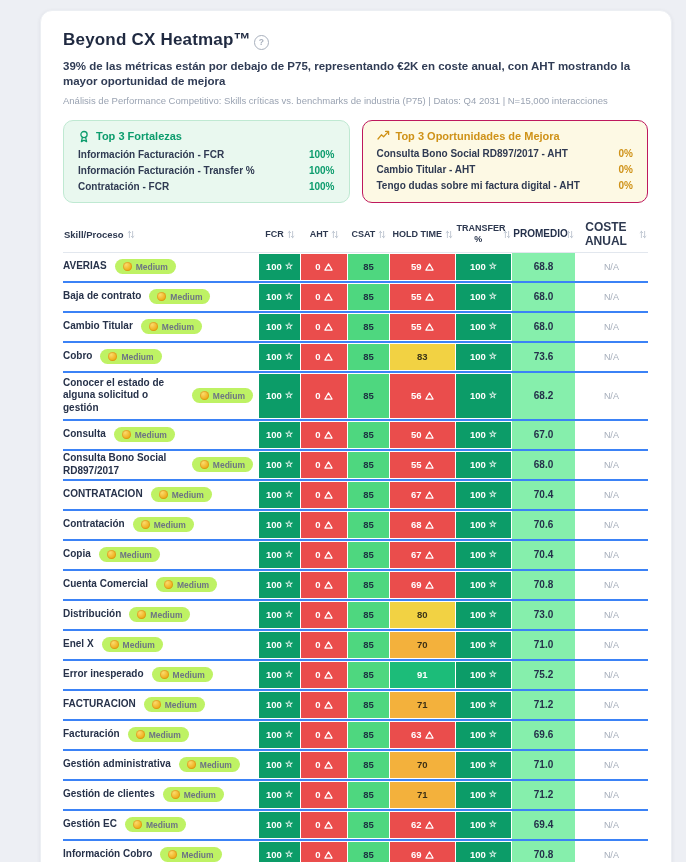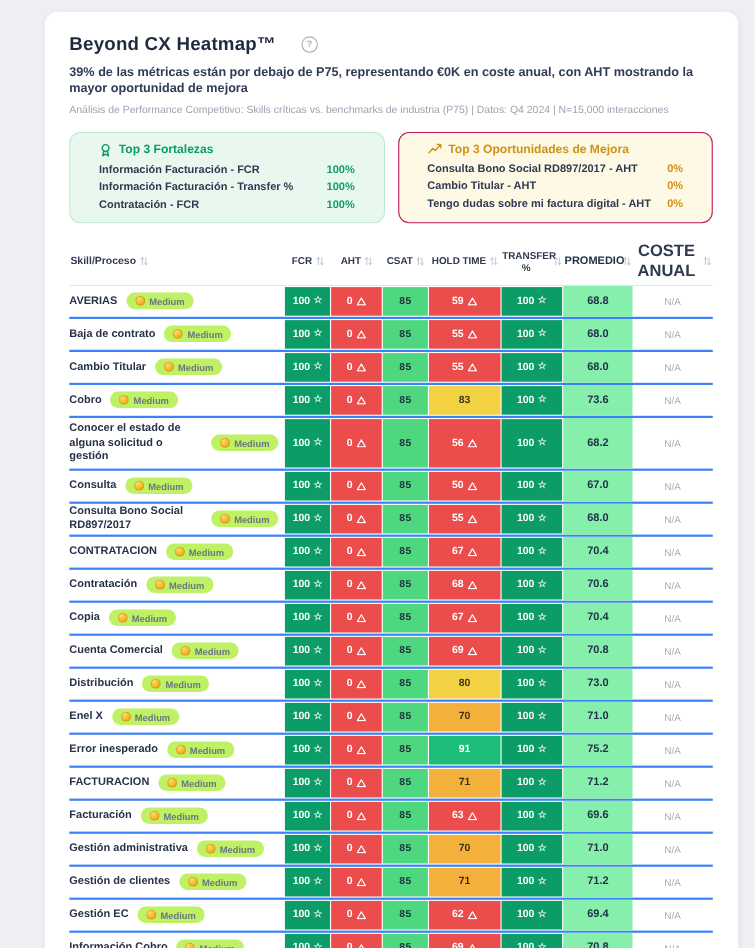--- a/index.html
+++ b/index.html
@@ -10,30 +10,30 @@
     -webkit-font-smoothing:antialiased;
   }
   .card {
     box-sizing:border-box; width:632px; height:1200px;
     margin:10px 14px 0 40px;
     background:#ffffff; border:1px solid #eceff3; border-radius:12px;
     box-shadow:0 1px 4px rgba(20,30,55,.07);
     padding:19px 23px 30px 22px;
   }
   
-  .title-row { display:flex; align-items:center; gap:23px; }
+  .title-row { display:flex; align-items:flex-end; gap:3px; }
   .page-title { margin:0; font-size:17px; font-weight:bold; color:#1f2940; letter-spacing:.2px; }
   .help { width:13px; height:13px; border:1.4px solid #a8b0bd; border-radius:50%;
     color:#a8b0bd; font-size:8.5px; font-weight:bold; display:flex;
     align-items:center; justify-content:center; line-height:1; }
   .subtitle { margin-top:9px; font-size:11.5px; font-weight:bold; color:#303c55; line-height:1.3; }
   .meta { margin-top:6px; font-size:9.5px; color:#9aa3b2; }
   
   .cards { display:flex; gap:12px; margin-top:14px; }
-  .scard { flex:1; border-radius:10px; padding:9px 26px 7px; box-sizing:border-box; }
+  .scard { flex:1; border-radius:10px; padding:9px 14px 7px; box-sizing:border-box; }
   .scard.green { background:#e9f8ef; border:1px solid #bfe9d2; }
   .scard.amber { background:#fdf9e4; border:1px solid #be185d; }
   .scard-head { display:flex; align-items:center; gap:6px; font-size:11px; font-weight:bold; margin-bottom:4px; }
   .scard.green .scard-head { color:#0c9c6d; }
   .scard.amber .scard-head { color:#cf9218; }
   .sitem { display:flex; justify-content:space-between; align-items:center; font-size:10px; padding:2.5px 0; }
   .sitem .lbl { color:#2f3a52; font-weight:bold; }
   .scard.green .sitem .valp { color:#0c9c6d; font-weight:bold; }
   .scard.amber .sitem .valp { color:#cf9218; font-weight:bold; }
   
@@ -54,41 +54,41 @@
   .medal { width:9px; height:9px; border-radius:50%; flex:none;
     background:radial-gradient(circle at 35% 30%, #fbdb6b, #eda811 75%);
     box-shadow:inset 0 0 0 1px rgba(190,120,10,.35); }
   .m { padding:1px 1px 1px 0; }
   .c-fcr{width:7.2%} .c-aht{width:8%} .c-csat{width:7.2%} .c-hold{width:11.2%}
   .c-transfer{width:9.7%} .c-prom{width:10.7%} .c-coste{width:12.5%}
   .chip { height:100%; display:flex; align-items:center; justify-content:center; gap:3px;
     font-size:9.5px; font-weight:bold; }
   .chip.green      { background:#0c9c68; color:#ffffff; }
   .chip.red        { background:#ea4d4c; color:#ffffff; }
-  .chip.lightgreen { background:#4ed77f; color:#1c3040;font-family:Liberation Mono, monospace; }
+  .chip.lightgreen { background:#4ed77f; color:#1c3040; }
   .chip.yellow     { background:#f2d243; color:#3c3517; }
   .chip.orange     { background:#f3b13c; color:#3c2f14; }
   .chip.teal       { background:#1cbc79; color:#ffffff; }
   .icon.star { font-size:9px; line-height:1; opacity:.92; transform:translateY(-.5px); }
   .icon.warn { display:flex; }
   .c-prom { background:#86efac; display:flex; align-items:center; justify-content:center;
     font-size:10px; font-weight:bold; color:#24304a; }
   .c-coste { display:flex; align-items:center; justify-content:center; font-size:9px; color:#a6aebb; }
 </style>
 </head>
 <body>
 
 <div class="card">
 
   <div class="title-row">
     <h1 class="page-title">Beyond CX Heatmap™</h1>
     <span class="help">?</span>
   </div>
-  <div class="subtitle">39% de las métricas están por debajo de P75, representando €0K en coste anual, con AHT mostrando la mayor oportunidad de mejora</div>
-  <div class="meta">Análisis de Performance Competitivo: Skills críticas vs. benchmarks de industria (P75) | Datos: Q4 2024 | N=15,000 interacciones</div>
+  <div class="subtitle">39% de las métricas están por debajo de P75, representando €2K en coste anual, con AHT mostrando la mayor oportunidad de mejora</div>
+  <div class="meta">Análisis de Performance Competitivo: Skills críticas vs. benchmarks de industria (P75) | Datos: Q4 2031 | N=15,000 interacciones</div>
 
   <div class="cards">
     <div class="scard green">
       <div class="scard-head">
         <span style="display:flex;">
           <svg width="12" height="13" viewBox="0 0 12 13" fill="none" stroke="#0c9c6d" stroke-width="1.3" stroke-linecap="round" stroke-linejoin="round">
             <circle cx="6" cy="4.6" r="3.1"></circle>
               <path d="M4.4 7.3 L3.4 11.6 L6 10.2 L8.6 11.6 L7.6 7.3"></path>
           </svg>
         </span>
@@ -191,21 +191,21 @@
       </div>
       <div class="hcell cell c-prom" style="background:transparent;">
         <span class="hlabel">PROMEDIO</span>
         <span class="sort">
             <svg width="8" height="9" viewBox="0 0 9 10" fill="none" stroke="#bcc4d0" stroke-width="1" stroke-linecap="round" stroke-linejoin="round">
               <path d="M2.7 8.5 V1.5 M2.7 1.5 L1.2 3 M2.7 1.5 L4.2 3"></path>
               <path d="M6.3 1.5 V8.5 M6.3 8.5 L4.8 7 M6.3 8.5 L7.8 7"></path>
             </svg>
           </span>
       </div>
-      <div class="hcell cell c-coste" style="color:#2e3950;font-size:15px;font-weight:bold;">
+      <div class="hcell cell c-coste" style="color:#2e3950;font-size:12px;font-weight:bold;">
         <span class="hlabel">COSTE ANUAL</span>
         <span class="sort">
             <svg width="8" height="9" viewBox="0 0 9 10" fill="none" stroke="#bcc4d0" stroke-width="1" stroke-linecap="round" stroke-linejoin="round">
               <path d="M2.7 8.5 V1.5 M2.7 1.5 L1.2 3 M2.7 1.5 L4.2 3"></path>
               <path d="M6.3 1.5 V8.5 M6.3 8.5 L4.8 7 M6.3 8.5 L7.8 7"></path>
             </svg>
           </span>
       </div>
     </div>
     <div>

